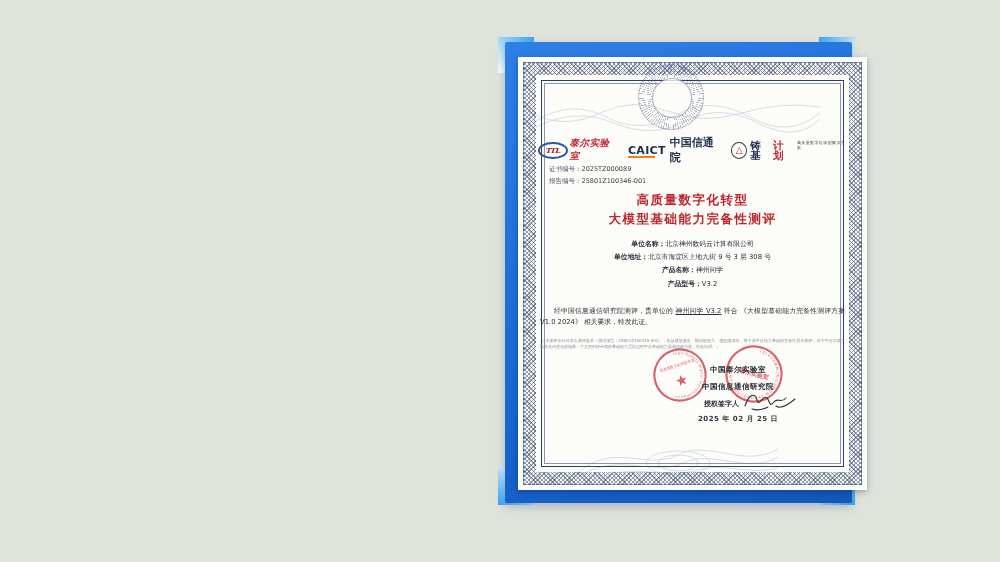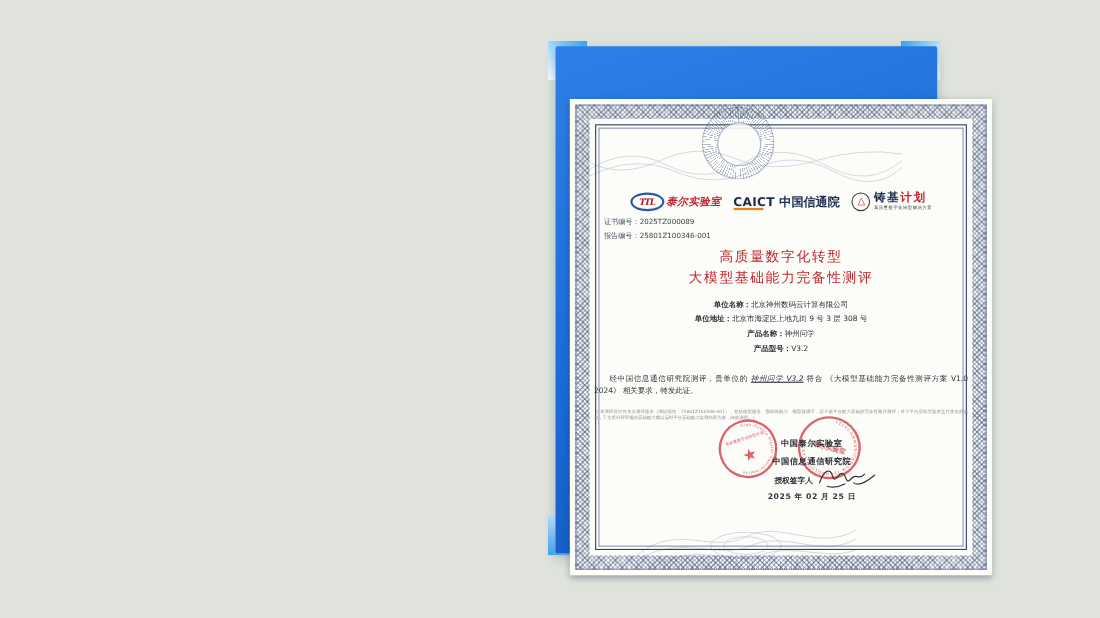--- a/index.html
+++ b/index.html
@@ -25,22 +25,22 @@
     background:linear-gradient(135deg,#38a3ef 0%,#bfe6fd 55%,#ffffff 100%);}
   .corner.bl{left:498px;top:469px;
     clip-path:polygon(0 0,34% 0,34% 66%,100% 66%,100% 100%,0 100%);
     background:linear-gradient(225deg,#ffffff 0%,#bfe6fd 45%,#38a3ef 100%);}
   .corner.br{left:819px;top:469px;
     clip-path:polygon(66% 0,100% 0,100% 100%,0 100%,0 66%,66% 66%);
     background:linear-gradient(135deg,#ffffff 0%,#bfe6fd 45%,#38a3ef 100%);}
 
   
   .cert{
-    position:absolute;left:518px;top:57px;width:384px;height:433px;
-    background:#fcfcf9;box-shadow:0 2px 6px rgba(10,30,60,.35);margin-top:33px;
+    position:absolute;left:518px;top:57px;width:349px;height:433px;
+    background:#fcfcf9;box-shadow:0 2px 6px rgba(10,30,60,.35);
   }
   .g-band{
     position:absolute;inset:5px;
     border:1px solid rgba(44,62,108,.45);
     background-image:
       repeating-linear-gradient(45deg,rgba(44,62,108,.5) 0 1px,transparent 1px 3px),
       repeating-linear-gradient(-45deg,rgba(44,62,108,.5) 0 1px,transparent 1px 3px),
       repeating-linear-gradient(90deg,rgba(44,62,108,.18) 0 1px,transparent 1px 5px);
   }
   .g-inner{position:absolute;inset:18px;background:#fcfcf9;}
@@ -69,43 +69,43 @@
     font:italic bold 8px "DejaVu Serif","Liberation Serif",serif;color:#b32030;letter-spacing:-1px;}
   .ttl-name{font:italic bold 9.5px "DejaVu Serif","Liberation Serif",serif;color:#c22532;letter-spacing:.5px;}
   .caict{display:flex;align-items:center;gap:4px;}
   .caict-abbr{position:relative;font-weight:bold;font-size:11px;color:#1d2c4e;letter-spacing:.3px;text-align:center;}
   .caict-abbr::after{content:"";position:absolute;left:0;bottom:-1.5px;width:72%;height:2px;background:#ef7f1a;}
   .caict-name{font-weight:bold;font-size:11px;color:#1d2c4e;font-family:Liberation Serif, serif;}
   .zhuji{display:flex;align-items:center;gap:3px;}
   .zhuji-mark{width:15px;height:15px;border:1.4px solid #3a3a3a;border-radius:50%;
     display:flex;align-items:center;justify-content:center;
     color:#c4232b;font-size:9px;font-weight:bold;line-height:1;}
-  .zhuji-text{display:flex;flex-direction:column;align-items:flex-start;gap:1px;}
+  .zhuji-text{display:flex;flex-direction:row;align-items:flex-start;gap:1px;}
   .zhuji-row{display:flex;font-weight:bold;font-size:10.5px;letter-spacing:1.5px;line-height:1;}
   .zhuji-dark{color:#1d2c4e;} .zhuji-red{color:#c4232b;}
   .zhuji-tag{font-size:4px;color:#444;letter-spacing:.4px;}
 
   
   .nums{position:absolute;left:31px;top:106px;font-size:6.5px;line-height:12px;color:#3a3f49;}
   .nums .lab{color:#4a5160;}
 
   
   .title1,.title2{position:absolute;left:0;right:0;text-align:center;
-    font-weight:normal;color:#bf262c;font-size:12.5px;letter-spacing:1.5px;}
+    font-weight:bold;color:#bf262c;font-size:12.5px;letter-spacing:1.5px;}
   .title1{top:135px;} .title2{top:154px;}
 
   
   .fields{position:absolute;left:0;right:0;top:181px;text-align:center;
     font-size:6.8px;color:#2b303a;line-height:13.2px;}
   .fields .fl{font-weight:bold;}
 
   
   .body-p{position:absolute;left:22px;right:22px;top:249px;
     font-size:6.8px;line-height:11px;color:#2b303a;text-align:justify;text-indent:14px;}
-  .body-p .u{text-decoration:underline;text-underline-offset:1px;font-style:italic;}
+  .body-p .u{text-decoration:underline;text-underline-offset:1px;}
 
   .footnote{position:absolute;left:22px;right:22px;top:281px;
     font-size:4px;line-height:5.6px;color:#8b8f99;text-align:justify;}
 
   
   .stamp{position:absolute;}
   .stamp-left{left:133px;top:289px;width:58px;height:58px;}
   .stamp-right{left:205px;top:286px;width:62px;height:62px;}
 
   

